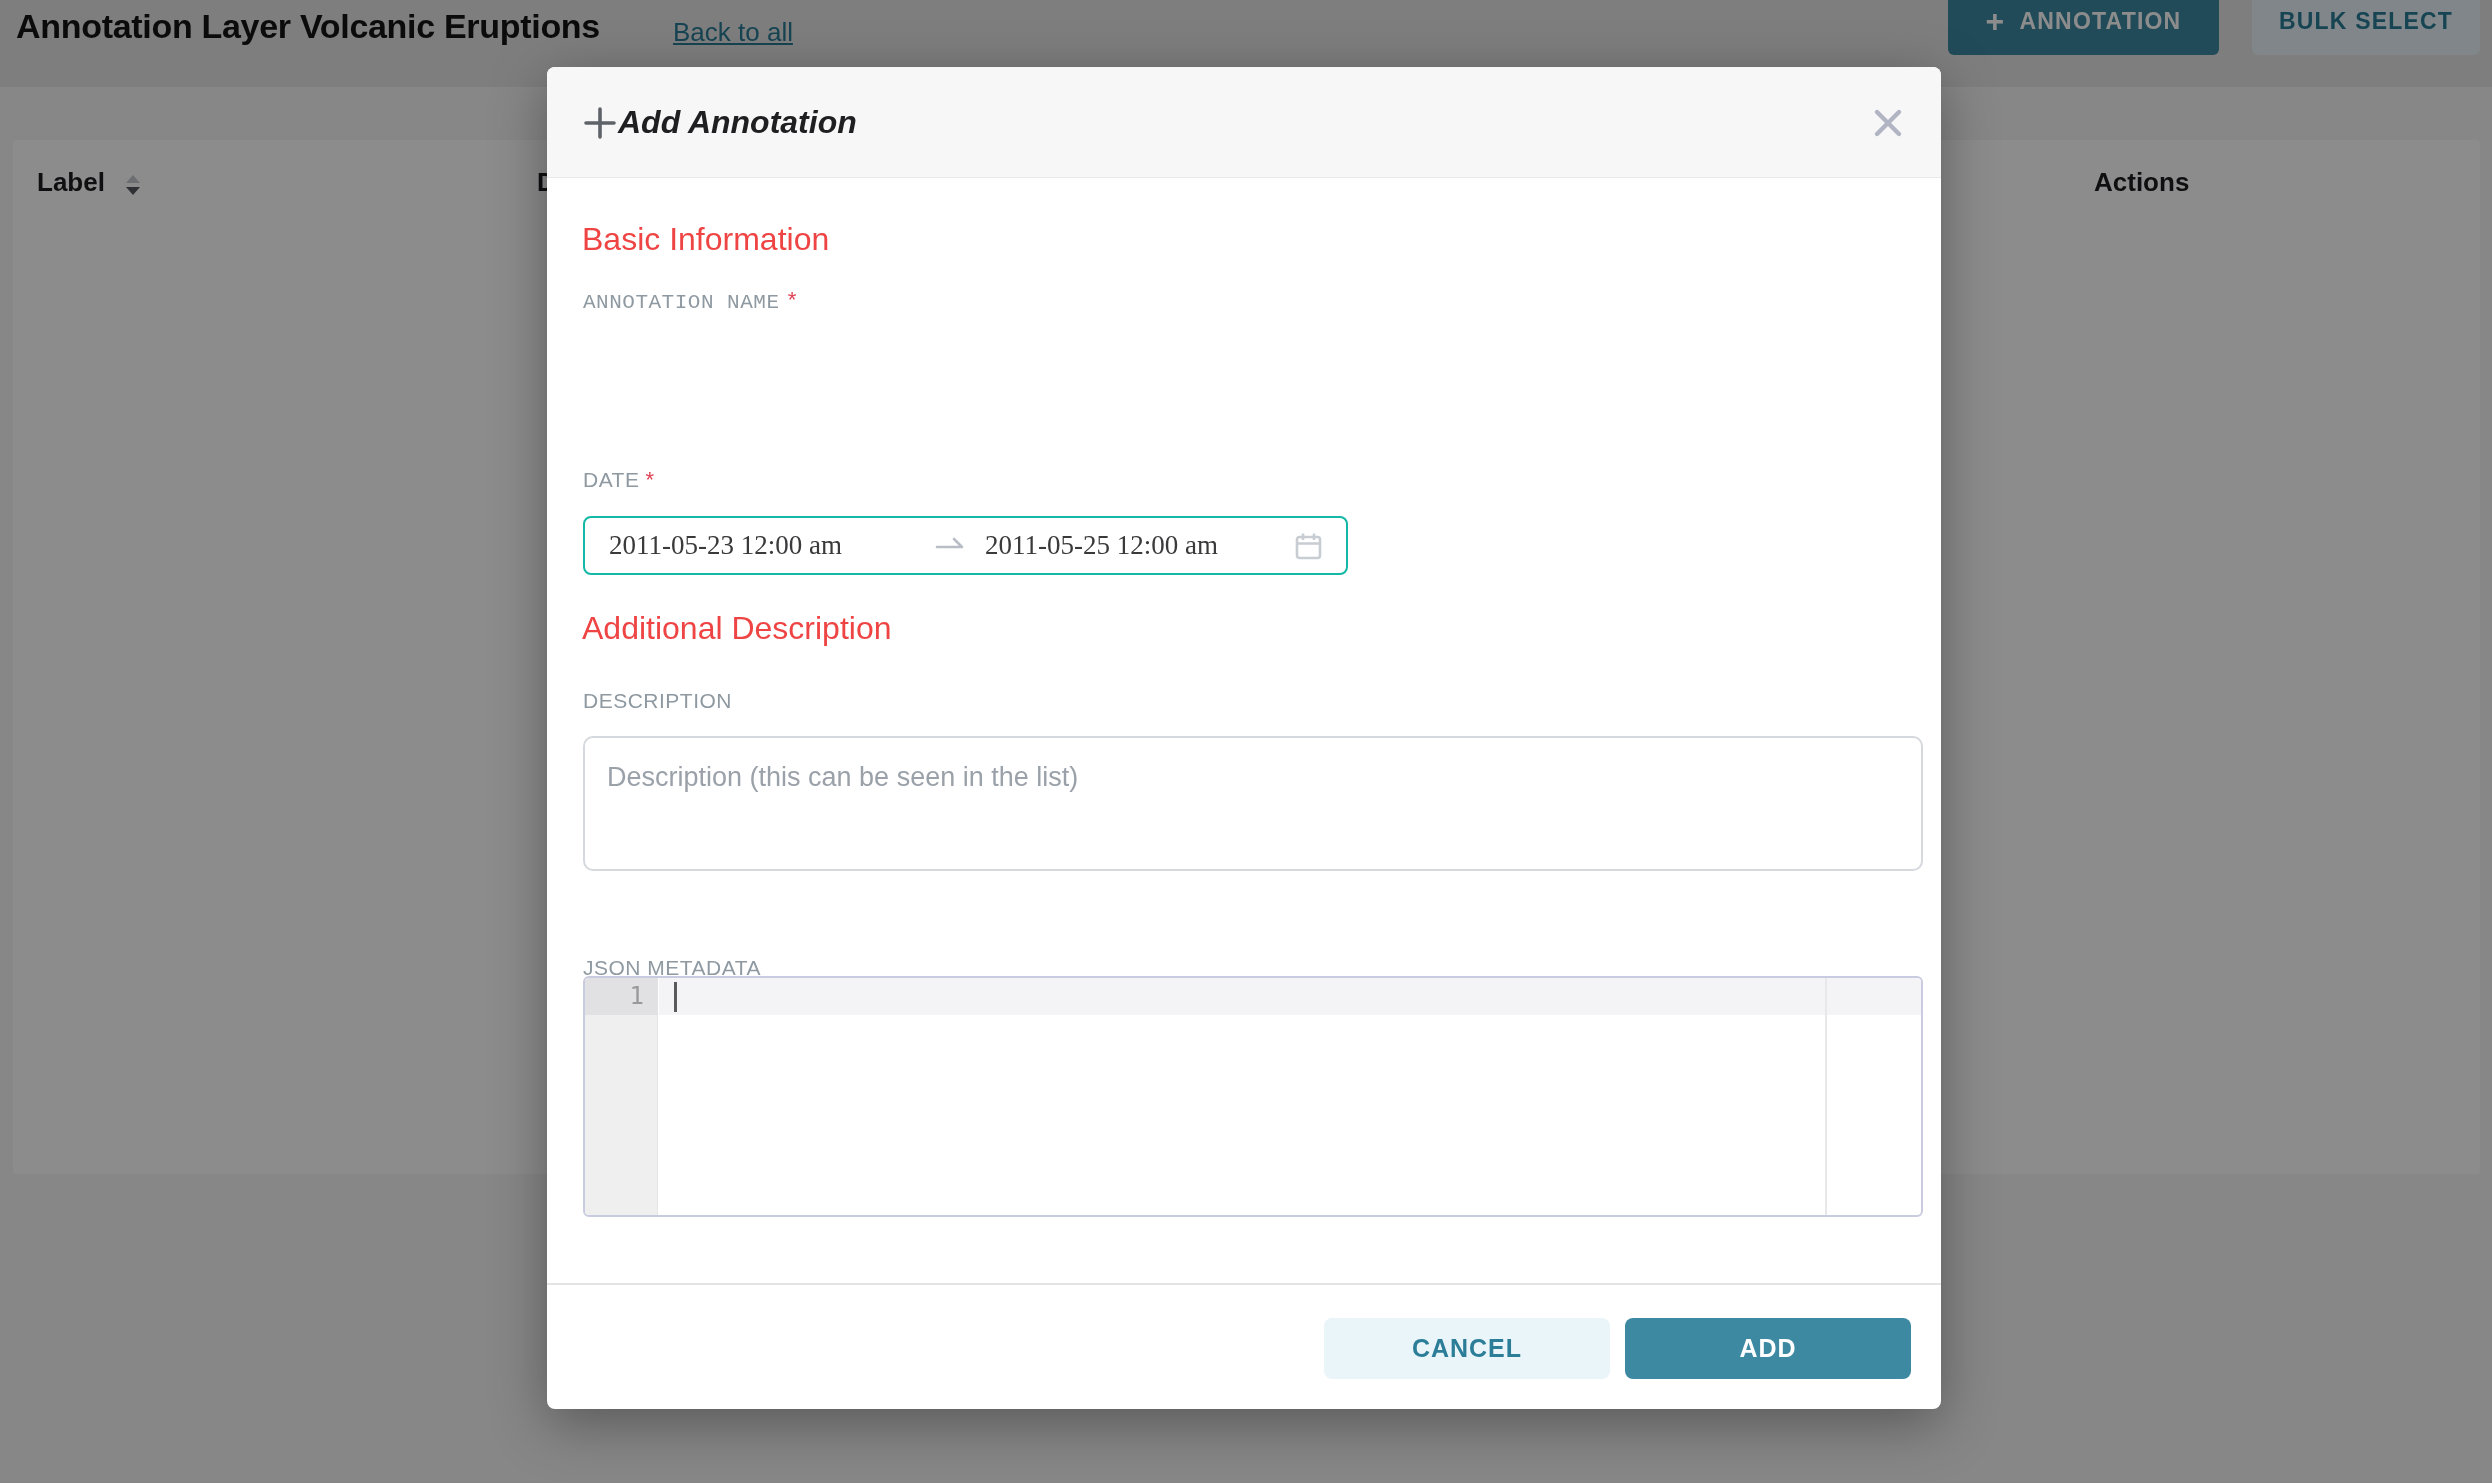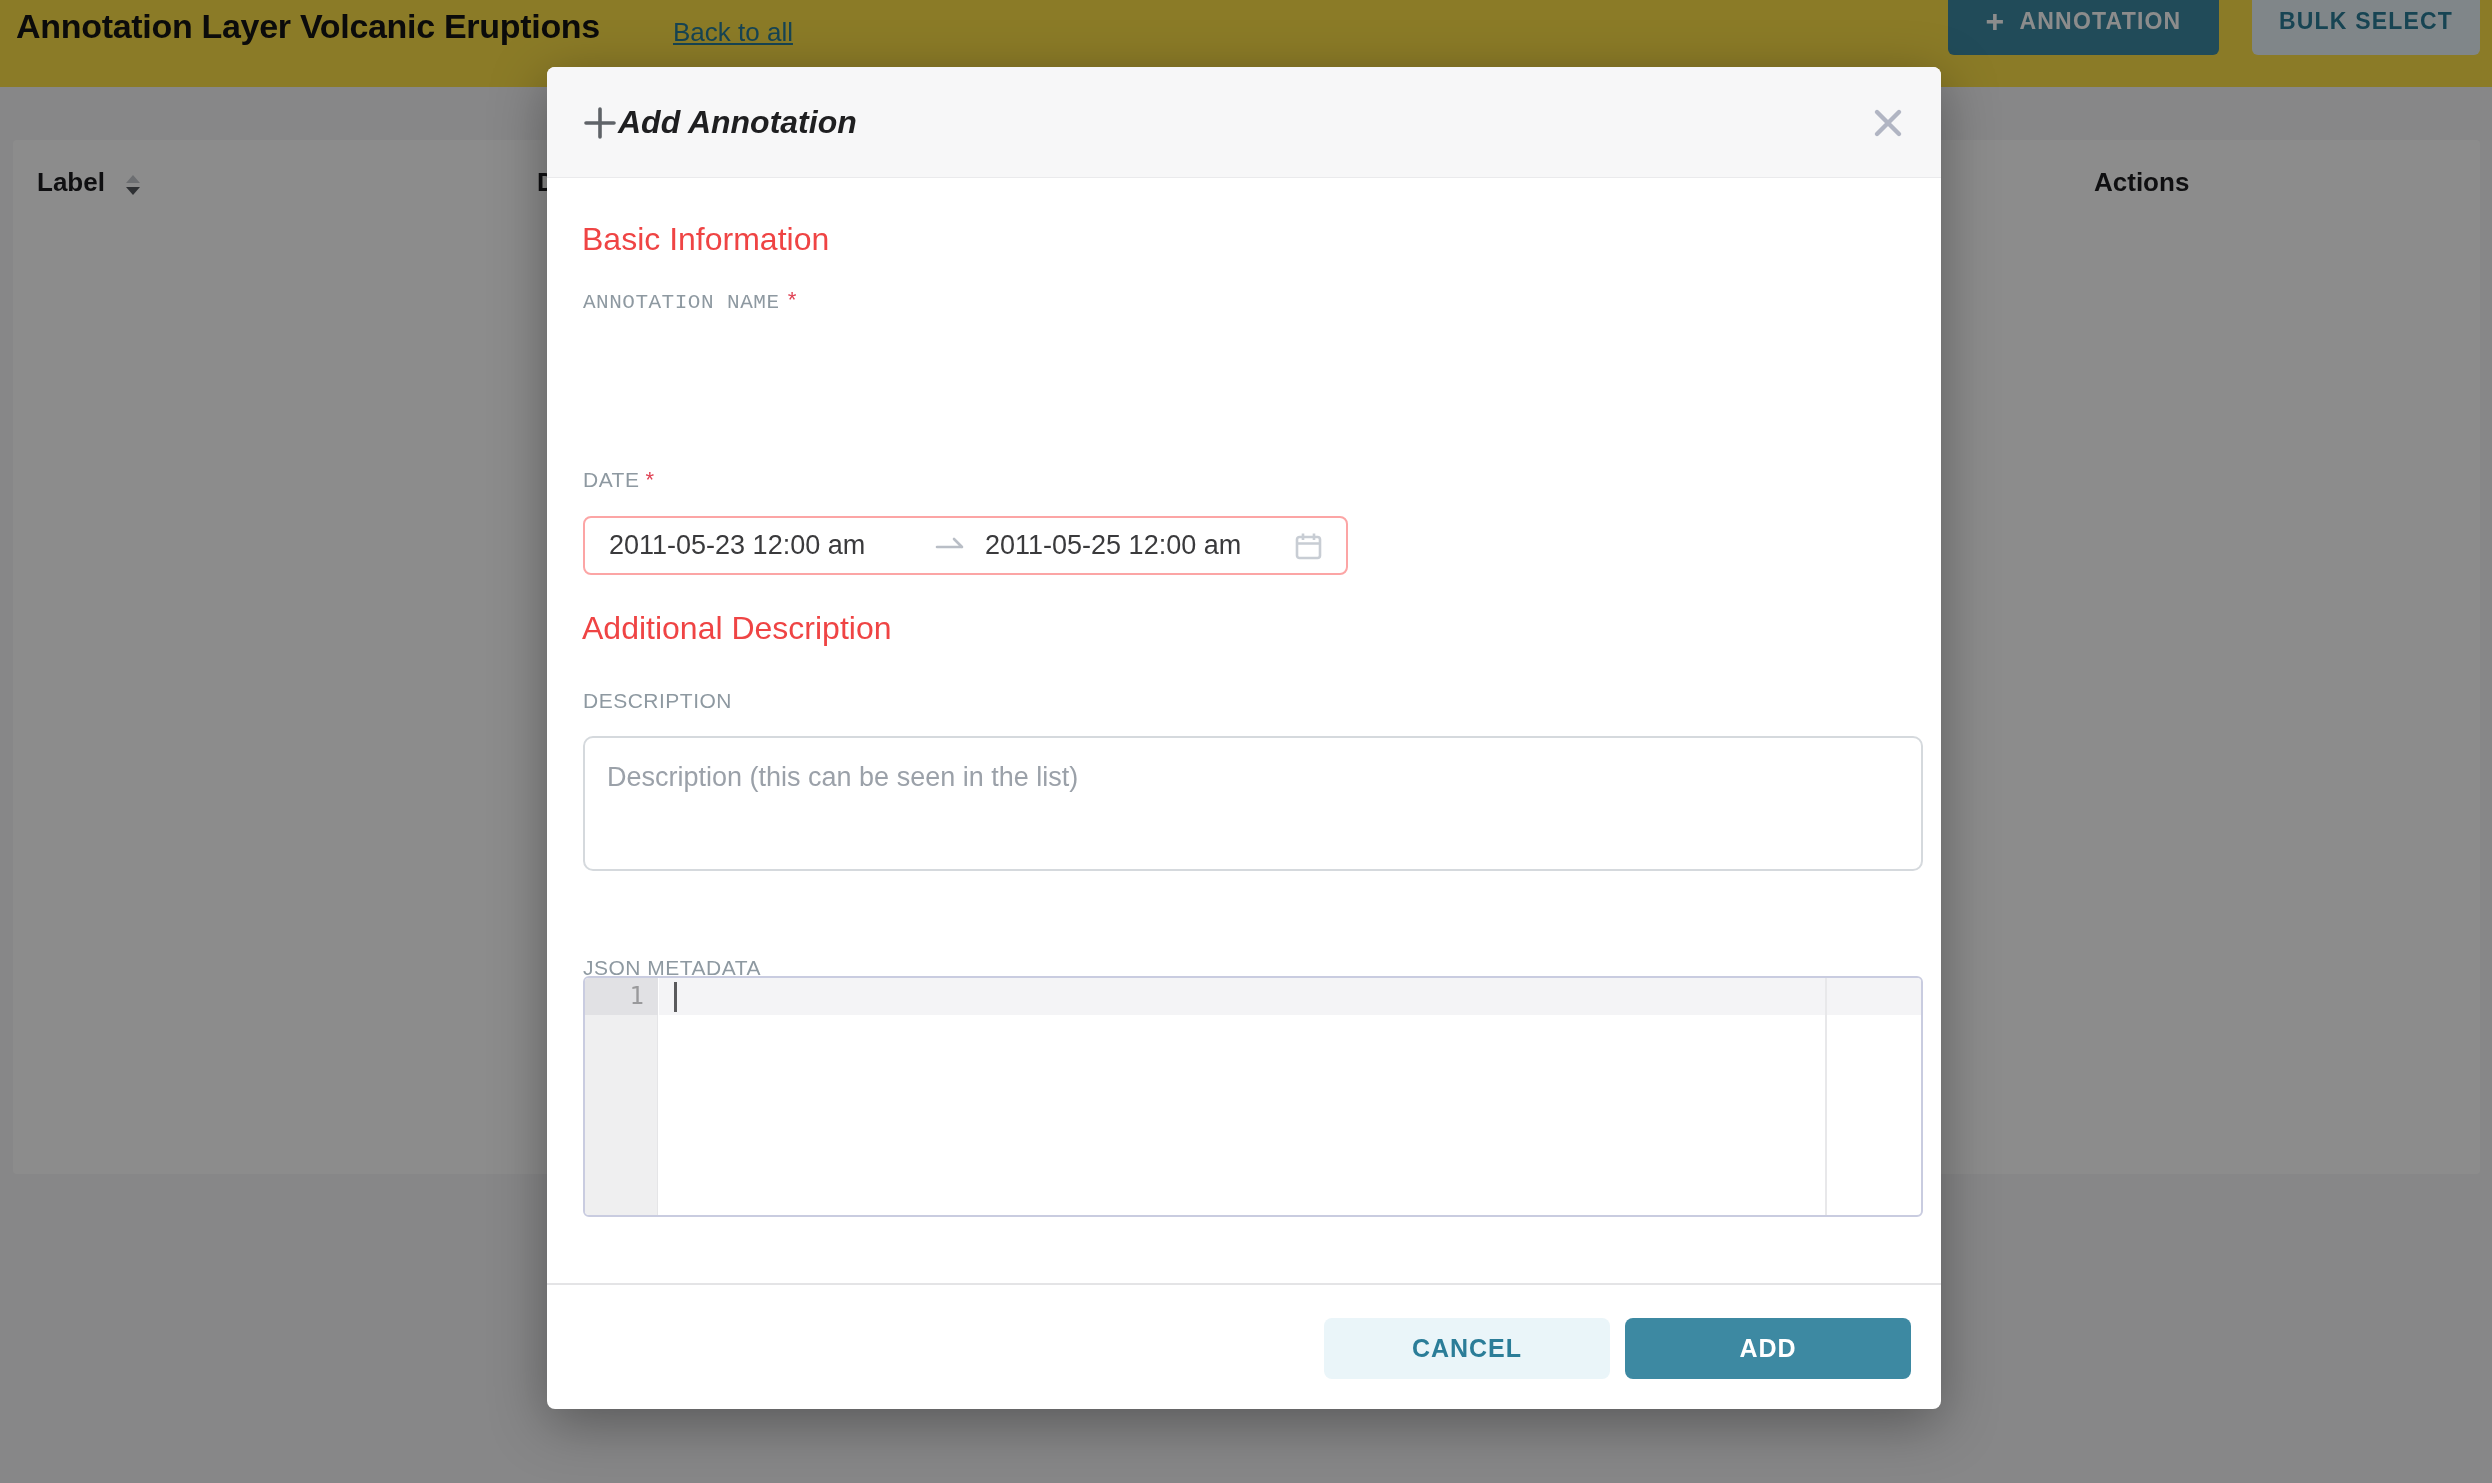--- a/index.html
+++ b/index.html
@@ -9,21 +9,21 @@
     --focus-blue:#2365E4;
     --required-red:#E04355;
     --overlay:rgba(0,0,0,0.45);
   }
   *{margin:0;padding:0;box-sizing:border-box;}
   html,body{width:2493px;height:1483px;overflow:hidden;}
   body{font-family:"Liberation Sans",sans-serif;background:#F4F4F4;}
   #app{position:relative;width:2493px;height:1483px;background:#F6F6F7;overflow:hidden;}
 
   
-  .topbar{position:absolute;left:0;top:0;width:2493px;height:87px;background:#fde047;}
+  .topbar{position:absolute;left:0;top:0;width:2493px;height:87px;background:#e5e5e5;}
   .page-title{position:absolute;left:16px;top:7px;font-size:34px;font-weight:700;color:#141414;letter-spacing:-0.3px;}
   .back-link{position:absolute;left:673px;top:17px;font-size:26px;color:var(--accent-text);text-decoration:underline;cursor:pointer;}
   .btn{display:flex;align-items:center;justify-content:center;border:none;border-radius:6px;cursor:pointer;
        font-family:"Liberation Sans",sans-serif;font-size:23px;font-weight:600;letter-spacing:1.2px;}
   .annotation-btn{position:absolute;left:1948px;top:-12px;width:271px;height:67px;background:var(--accent);color:#FFFFFF;gap:14px;}
   .annotation-btn .plus{font-size:32px;font-weight:600;line-height:1;margin-top:-2px;}
   .bulk-btn{position:absolute;left:2252px;top:-12px;width:228px;height:67px;background:var(--accent-light);color:var(--accent-text);}
 
   .card{position:absolute;left:13px;top:140px;width:2467px;height:1034px;background:#FFFFFF;border-radius:4px;}
   .th{position:absolute;top:27px;font-size:26px;font-weight:600;color:#1D1D1F;white-space:nowrap;}
@@ -53,22 +53,22 @@
   .field-label{position:absolute;left:36px;font-size:21px;letter-spacing:0.5px;color:#8E99A1;font-weight:400;}
   .req{color:var(--required-red);margin-left:6px;font-size:22px;}
   .label-name{top:223px;font-family:Liberation Mono, monospace;}
   .label-date{top:400px;}
   .label-desc{top:622px;}
   .label-json{top:861px;margin-top:28px;}
 
   .name-input{position:absolute;left:36px;top:282px;width:867px;height:69px;border:3px solid var(--focus-blue);
               border-radius:10px;padding:0 22px;font-size:27px;color:#202124;font-family:"Liberation Sans",sans-serif;outline:none;background:#fff;}
 
-  .date-box{position:absolute;left:36px;top:449px;width:765px;height:59px;border:2px solid #fca5a5;border-radius:8px;
-            display:flex;align-items:center;padding:0 24px;cursor:pointer;background:#fff;}
+  .date-box{position:absolute;left:36px;top:449px;width:765px;height:59px;border:2px solid #14b8a6;border-radius:8px;
+            display:flex;align-items:center;padding:0 24px;cursor:pointer;background:#fff;font-family:Liberation Serif, serif;}
   .date-text{font-size:27px;color:#3A3A3C;white-space:nowrap;}
   .date-start{width:280px;}
   .range-arrow{margin-left:46px;margin-right:20px;flex:none;}
   .calendar-wrap{margin-left:auto;flex:none;display:flex;}
 
   .desc-area{position:absolute;left:36px;top:669px;width:1340px;height:135px;border:2px solid #D5D9DD;border-radius:10px;
              padding:24px 22px;font-size:27px;color:#202124;font-family:"Liberation Sans",sans-serif;resize:none;outline:none;background:#fff;}
   .desc-area::placeholder{color:#9BA1A9;opacity:1;}
 
   .json-editor{position:absolute;left:36px;top:909px;width:1340px;height:241px;border:2px solid #C9CCE0;border-radius:6px;

